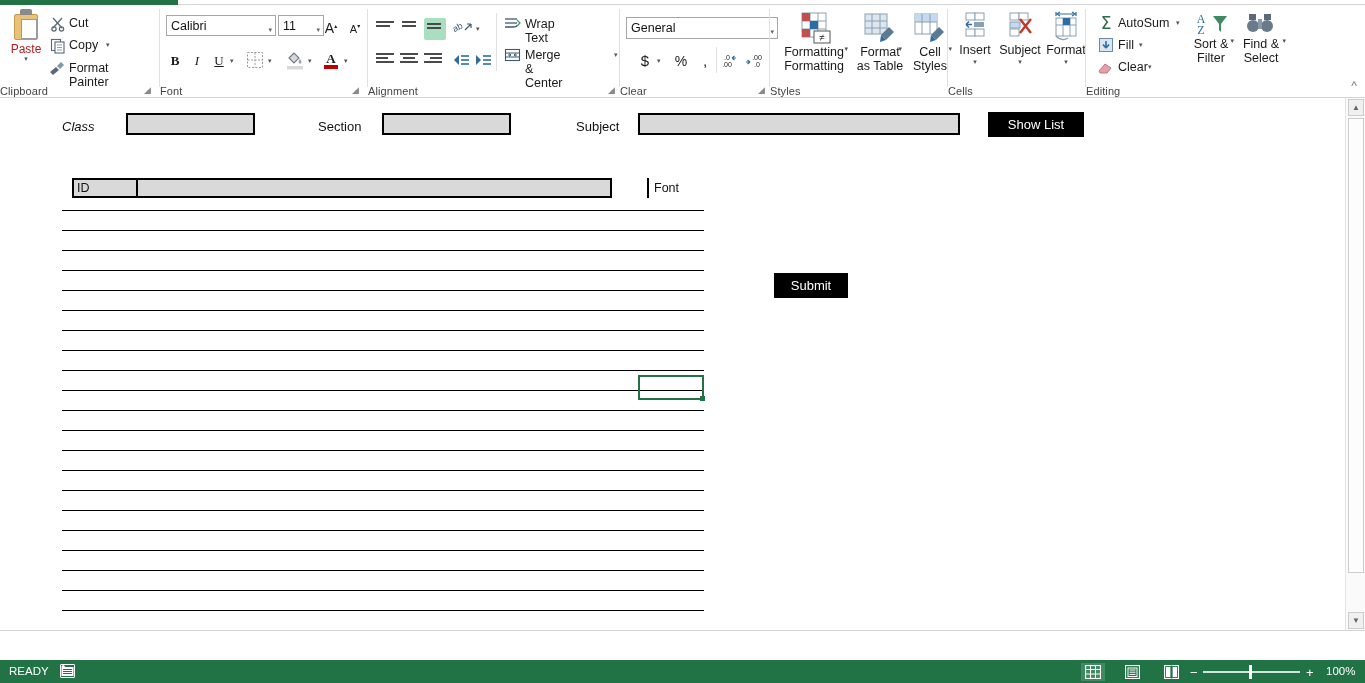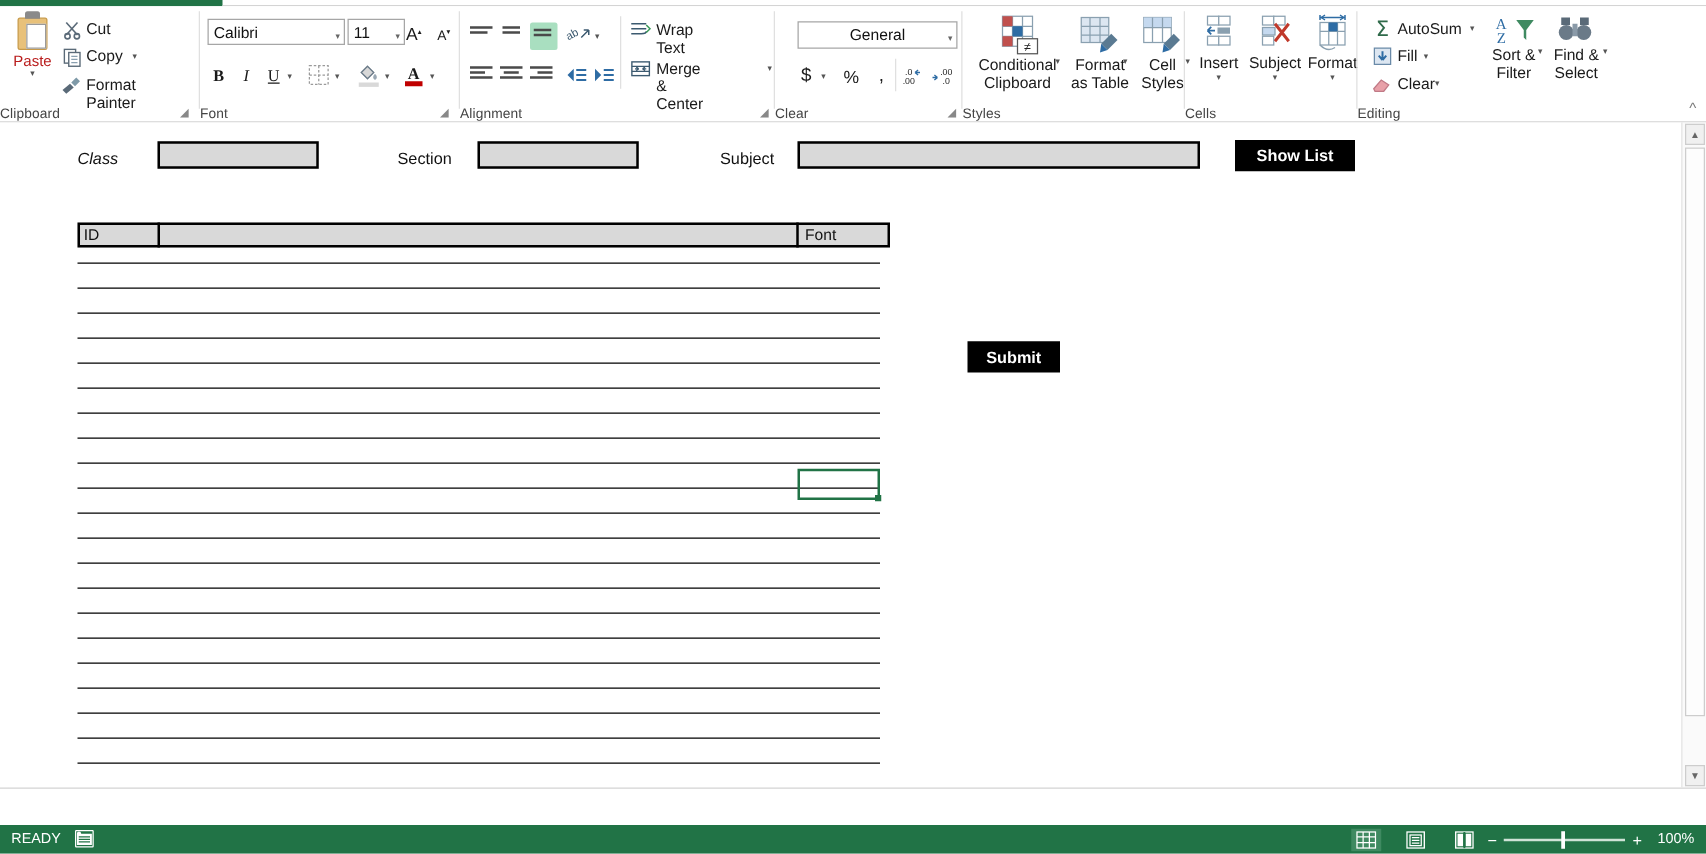--- a/index.html
+++ b/index.html
@@ -120,21 +120,20 @@
     position: absolute; font-size: 13px; color: #111;
   }
   .form-input {
     position: absolute; background: #d9d9d9; border: 2px solid #000;
   }
   .black-btn {
     position: absolute; background: #000; color: #fff;
     font-size: 13px; text-align: center; line-height: 1;
     display: flex; align-items: center; justify-content: center;
     cursor: default;
-    font-weight: bold;
   }
 
   
   .tbl-head {
     position: absolute; background: #d9d9d9; border: 2px solid #000;
     height: 20px;
   }
   .tbl-head-cell {
     position: absolute; top: 0; height: 16px; font-size: 12.5px;
     color: #111; padding-left: 3px; line-height: 16px;
@@ -401,21 +400,21 @@
         <span style="position:absolute;left:21px;top:0;">Merge &amp; Center</span>
         <span class="caret" style="position:absolute;left:110px;top:3px;">▾</span>
       </div>
 
       <div class="rgroup-label">Alignment</div>
       <div class="dialog-launcher" style="left:240px;">◢</div>
       <div class="rgroup-divider" style="right:0;"></div>
     </div>
 
     <div class="rgroup" id="g-number">
-      <div class="combo" style="left:18px; top:12px; width:128px; height:22px;text-align:center;">
+      <div class="combo" style="left:6px; top:12px; width:152px; height:22px;">
         <span>General</span>
         <span class="cbcaret">▾</span>
       </div>
       <div class="fbtn" style="left:14px; top:45px; font-size:15px;">$</div>
       <span class="caret" style="position:absolute;left:37px;top:52px;">▾</span>
       <div class="fbtn" style="left:50px; top:45px; font-size:14px;">%</div>
       <div class="fbtn" style="left:74px; top:45px; font-size:15px;">,</div>
       <div class="rgroup-divider" style="left:96px; top:42px; height:26px;"></div>
       <div class="btn" style="left:102px; top:47px;">
         <svg width="20" height="18" viewBox="0 0 20 18">
@@ -443,21 +442,21 @@
           <line x1="16" y1="2" x2="16" y2="26" stroke="#8aa0b0"></line>
           <line x1="24" y1="2" x2="24" y2="26" stroke="#8aa0b0"></line>
           <line x1="8" y1="10" x2="32" y2="10" stroke="#8aa0b0"></line>
           <line x1="8" y1="18" x2="32" y2="18" stroke="#8aa0b0"></line>
           <rect x="8" y="2" width="8" height="8" fill="#c0504d"></rect>
           <rect x="16" y="10" width="8" height="8" fill="#2e6ca4"></rect>
           <rect x="8" y="18" width="8" height="8" fill="#c0504d"></rect>
           <rect x="20" y="20" width="16" height="12" fill="#fff" stroke="#555" stroke-width="1"></rect>
           <text x="28" y="30" font-size="10" text-anchor="middle" fill="#222">≠</text>
         </svg>
-        <div class="lbl">Conditional Clipboard</div>
+        <div class="lbl">Formatting Formatting</div>
         <span class="caret" style="position:absolute;right:2px;bottom:21px;">▾</span>
       </div>
 
       <div class="btn" style="left:82px; top:6px; width:56px; text-align:center;">
         <svg width="38" height="34" viewBox="0 0 38 34" style="margin:0 auto;">
           <rect x="4" y="3" width="22" height="20" fill="#dce6f1" stroke="#8aa0b0" stroke-width="1"></rect>
           <line x1="11" y1="3" x2="11" y2="23" stroke="#8aa0b0"></line>
           <line x1="19" y1="3" x2="19" y2="23" stroke="#8aa0b0"></line>
           <line x1="4" y1="10" x2="26" y2="10" stroke="#8aa0b0"></line>
           <line x1="4" y1="17" x2="26" y2="17" stroke="#8aa0b0"></line>
@@ -598,21 +597,21 @@
     <div class="form-input" style="left:126px; top:15px; width:129px; height:22px;"></div>
 
     <div class="form-label" style="left:318px; top:21px;">Section</div>
     <div class="form-input" style="left:382px; top:15px; width:129px; height:22px;"></div>
 
     <div class="form-label" style="left:576px; top:21px;">Subject</div>
     <div class="form-input" style="left:638px; top:15px; width:322px; height:22px;"></div>
 
     <div class="black-btn" style="left:988px; top:14px; width:96px; height:25px;">Show List</div>
 
-    <div class="tbl-head" style="left:62px; top:80px; width:650px;padding-left:48px;">
+    <div class="tbl-head" style="left:72px; top:80px; width:540px;padding-left:48px;">
       <div class="tbl-head-cell" style="left:0px; width:62px;">ID</div>
       <div class="tbl-head-sep" style="left:62px;"></div>
       <div class="tbl-head-sep" style="left:573px;"></div>
       <div class="tbl-head-cell" style="left:577px; width:61px;">Font</div>
     </div>
 
     <div id="row-lines">
         <div class="row-line" style="top: 112px;"></div>
         <div class="row-line" style="top: 132px;"></div>
         <div class="row-line" style="top: 152px;"></div>

